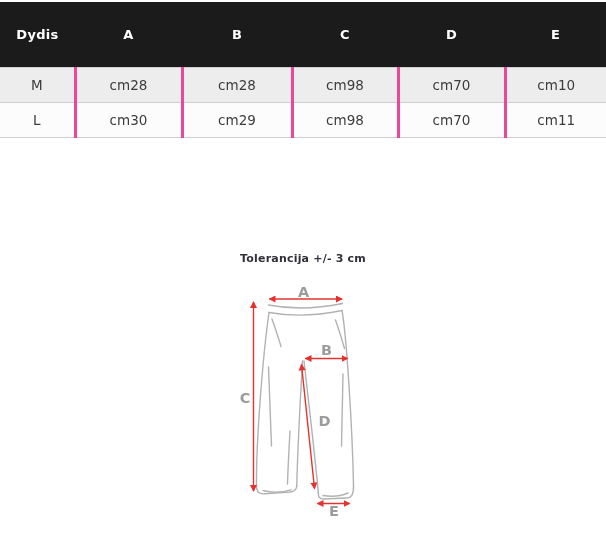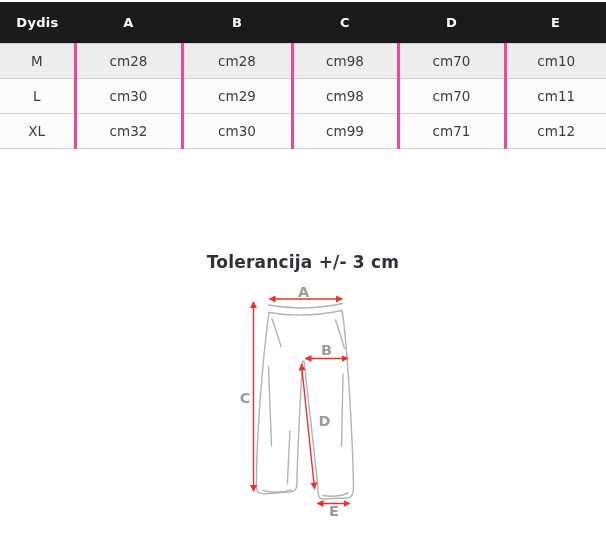--- a/index.html
+++ b/index.html
@@ -8,34 +8,34 @@
     background:#ffffff;
     font-family:"DejaVu Sans","Liberation Sans",sans-serif;
   }
   table.size-chart {
     position:absolute; top:2px; left:0; width:606px;
     border-collapse:collapse; table-layout:fixed;
   }
   table.size-chart thead th {
     background:#1b1b1b; color:#ffffff;
     font-size:13px; font-weight:700; letter-spacing:.3px;
-    height:33px; padding:4px; text-align:center;
+    height:33px; padding:16px; text-align:center;
   }
   table.size-chart tbody td {
     height:34px; padding:0; text-align:center;
     font-size:13.5px; color:#3c3c3c; background:#fcfcfc;
     border-top:1px solid #cfcfcf;
   }
   table.size-chart tbody tr:last-child td { border-bottom:1px solid #cfcfcf; }
   table.size-chart tbody td + td { border-left:3px solid #ec4899; }
   table.size-chart tbody tr.hl td { background:#ededed; }
 
   .tolerance-note {
     position:absolute; top:252px; left:0; width:606px;
-    text-align:center; font-size:17px; font-weight:700;
+    text-align:center; font-size:11px; font-weight:700;
     color:#30303a; letter-spacing:.2px;
   }
   svg.pants-diagram { position:absolute; left:230px; top:280px; }
   .outline path { stroke:#b2b2b2; stroke-width:1.4; fill:none; stroke-linecap:round; }
   .arrows line { stroke:#e5322e; stroke-width:1.4; }
   .mlabel {
     fill:#9c9c9c; font-size:14.5px; font-weight:700; text-anchor:middle;
     font-family:"DejaVu Sans","Liberation Sans",sans-serif;
   }
 </style>
@@ -70,28 +70,20 @@
       <td>cm70</td>
       <td>cm10</td>
     </tr>
     <tr>
       <td>L</td>
       <td>cm30</td>
       <td>cm29</td>
       <td>cm98</td>
       <td>cm70</td>
       <td>cm11</td>
-    </tr>
-    <tr>
-      <td>XL</td>
-      <td>cm32</td>
-      <td>cm30</td>
-      <td>cm99</td>
-      <td>cm71</td>
-      <td>cm12</td>
     </tr>
   </tbody>
 </table>
 
 <div class="tolerance-note">Tolerancija +/- 3 cm</div>
 
 <svg class="pants-diagram" width="135" height="245" viewBox="230 280 135 245" xmlns="http://www.w3.org/2000/svg">
   <defs>
     <marker id="arrEnd" markerWidth="8" markerHeight="8" refX="6" refY="3.5" orient="auto" markerUnits="userSpaceOnUse">
       <path d="M0,0 L7,3.5 L0,7 Z" fill="#e5322e"></path>

